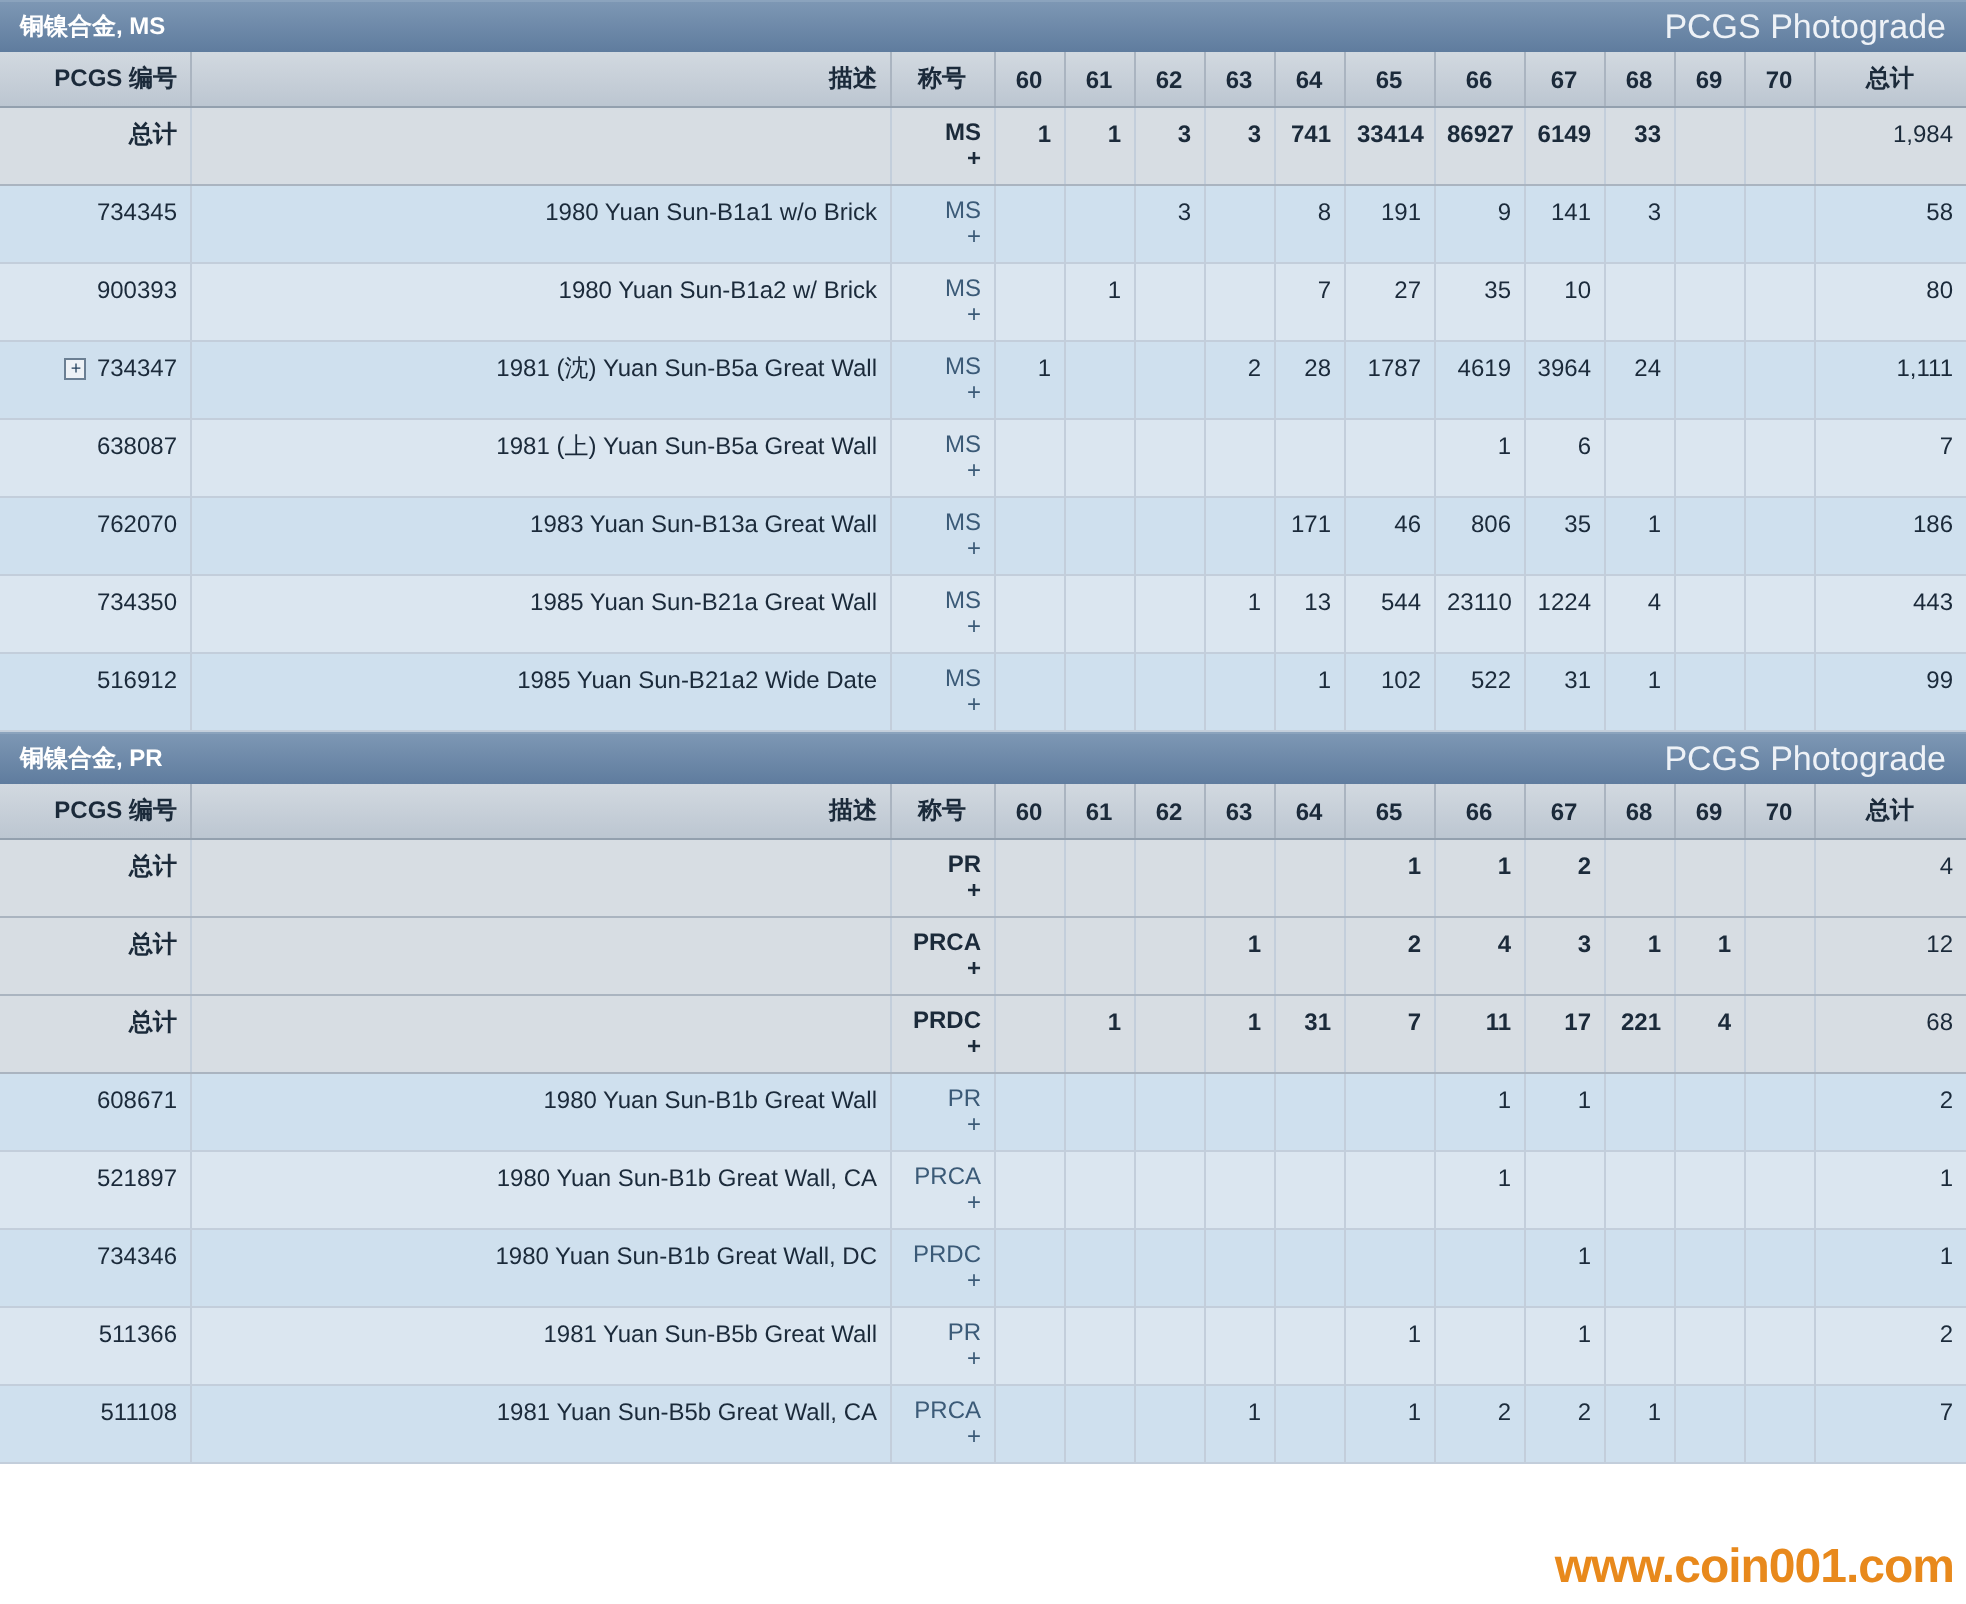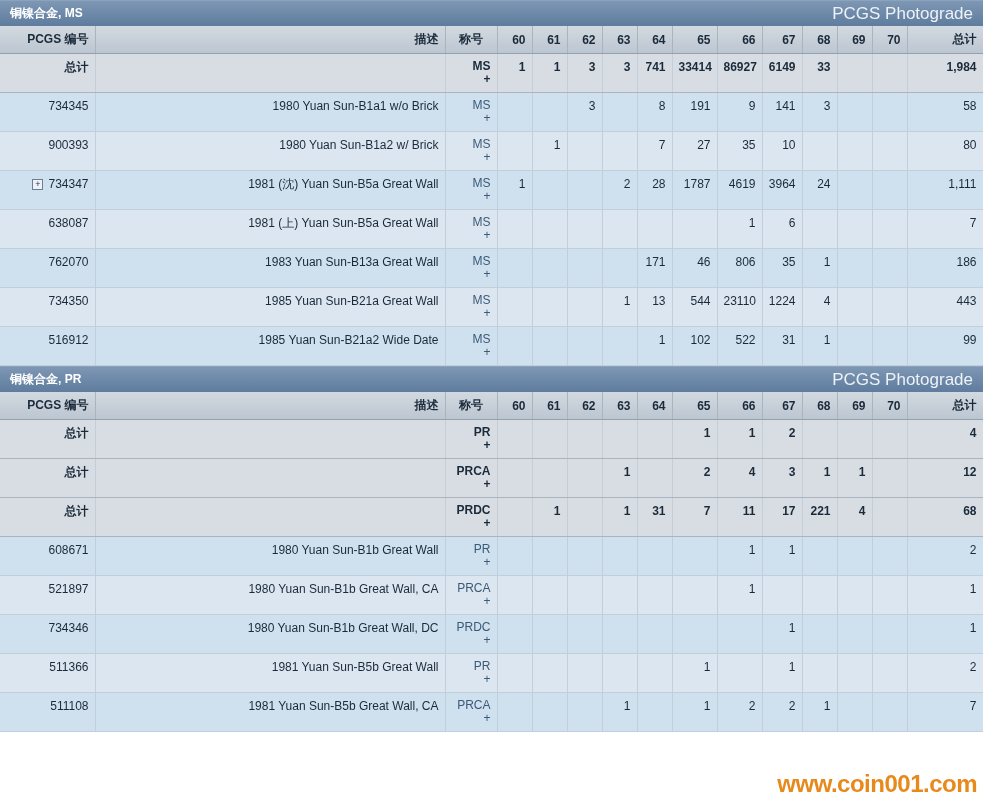--- a/index.html
+++ b/index.html
@@ -43,21 +43,20 @@
     width: 983px;
     table-layout: fixed;
     font-size: 12px;
   }
   table.grid th {
     background: #c7cfd8;
     background: linear-gradient(to bottom, #d2d9e0 0%, #bcc6d1 100%);
     color: #1b2a3a;
     font-size: 12px;
     font-weight: bold;
-    text-align: right;
     padding: 5px 6px;
     border-right: 1px solid #aab4c0;
     border-bottom: 1px solid #93a0ae;
     white-space: nowrap;
   }
   table.grid th.left {
     text-align: right;
   }
   table.grid th.center {
     text-align: center;
@@ -98,21 +97,21 @@
     color: #1b2a3a;
   }
   td.grade.light {
     font-weight: normal;
     color: #3b5a77;
   }
   td.total {
     text-align: right;
   }
   tr.total-row td.total {
-    font-weight: bold;
+    font-weight: normal;
   }
   .plusbox {
     display: inline-block;
     width: 9px;
     height: 9px;
     border: 1px solid #6b7f93;
     background: #eef2f6;
     line-height: 8px;
     font-size: 9px;
     text-align: center;

